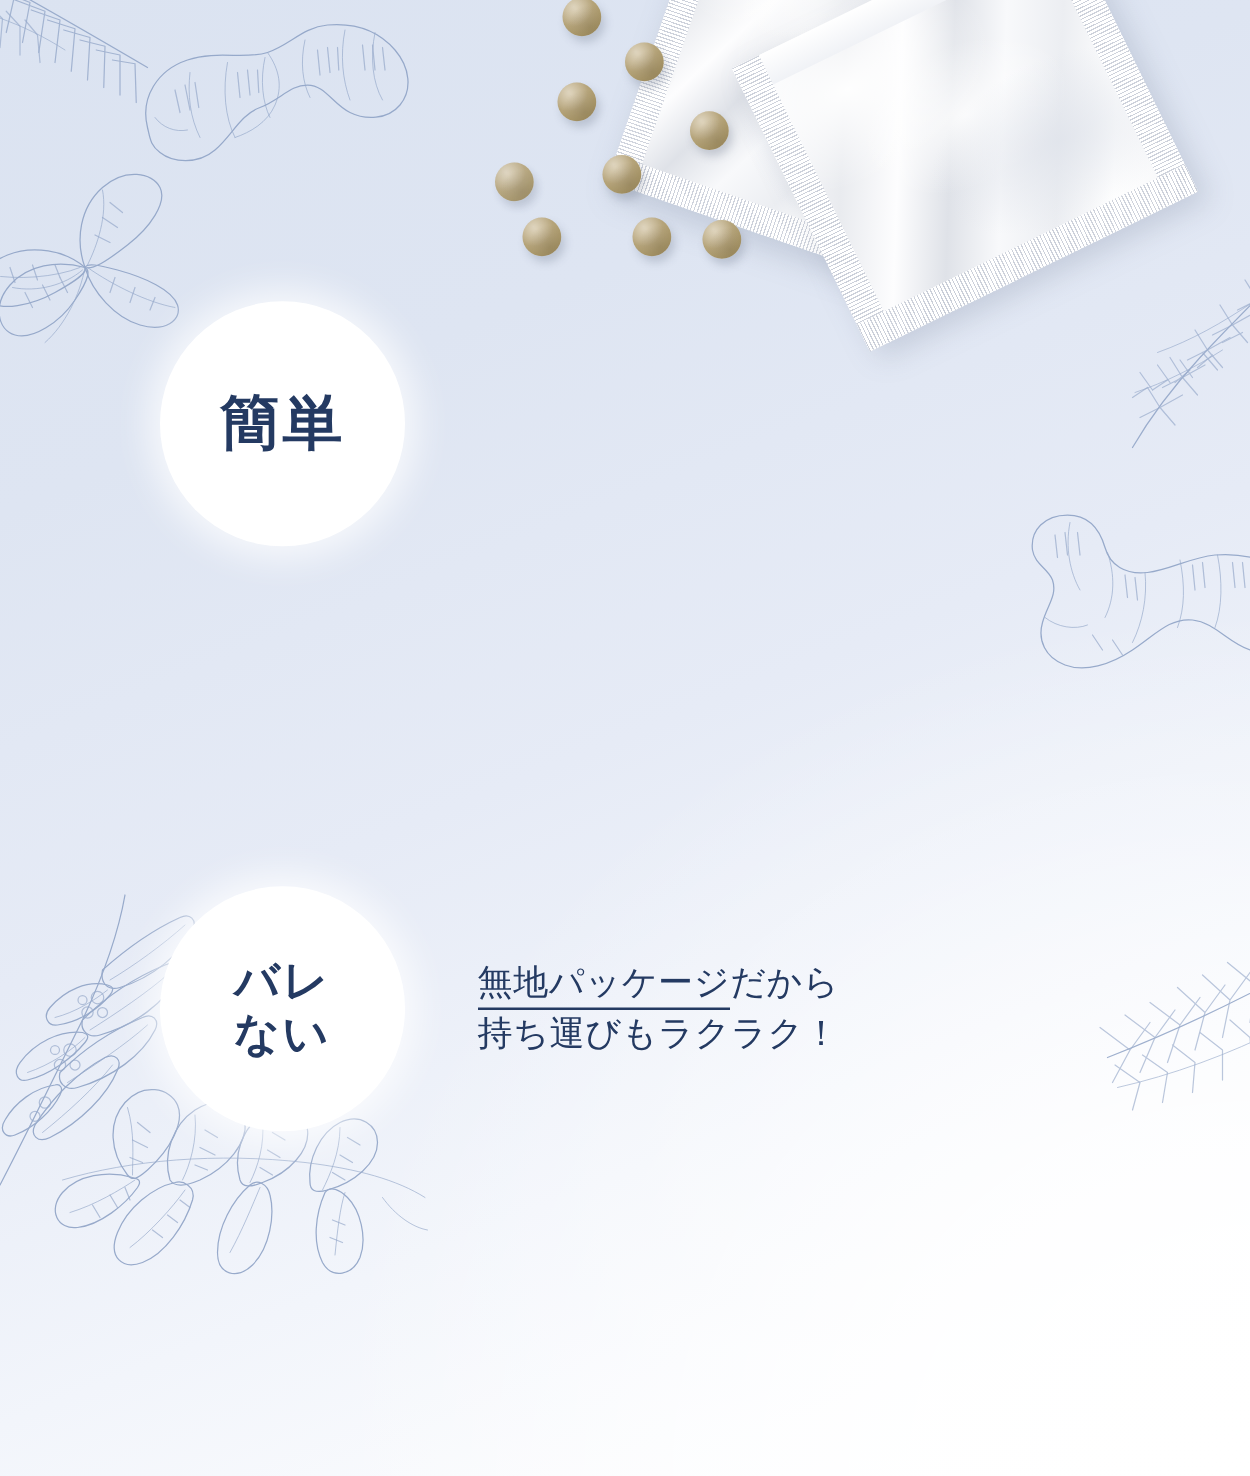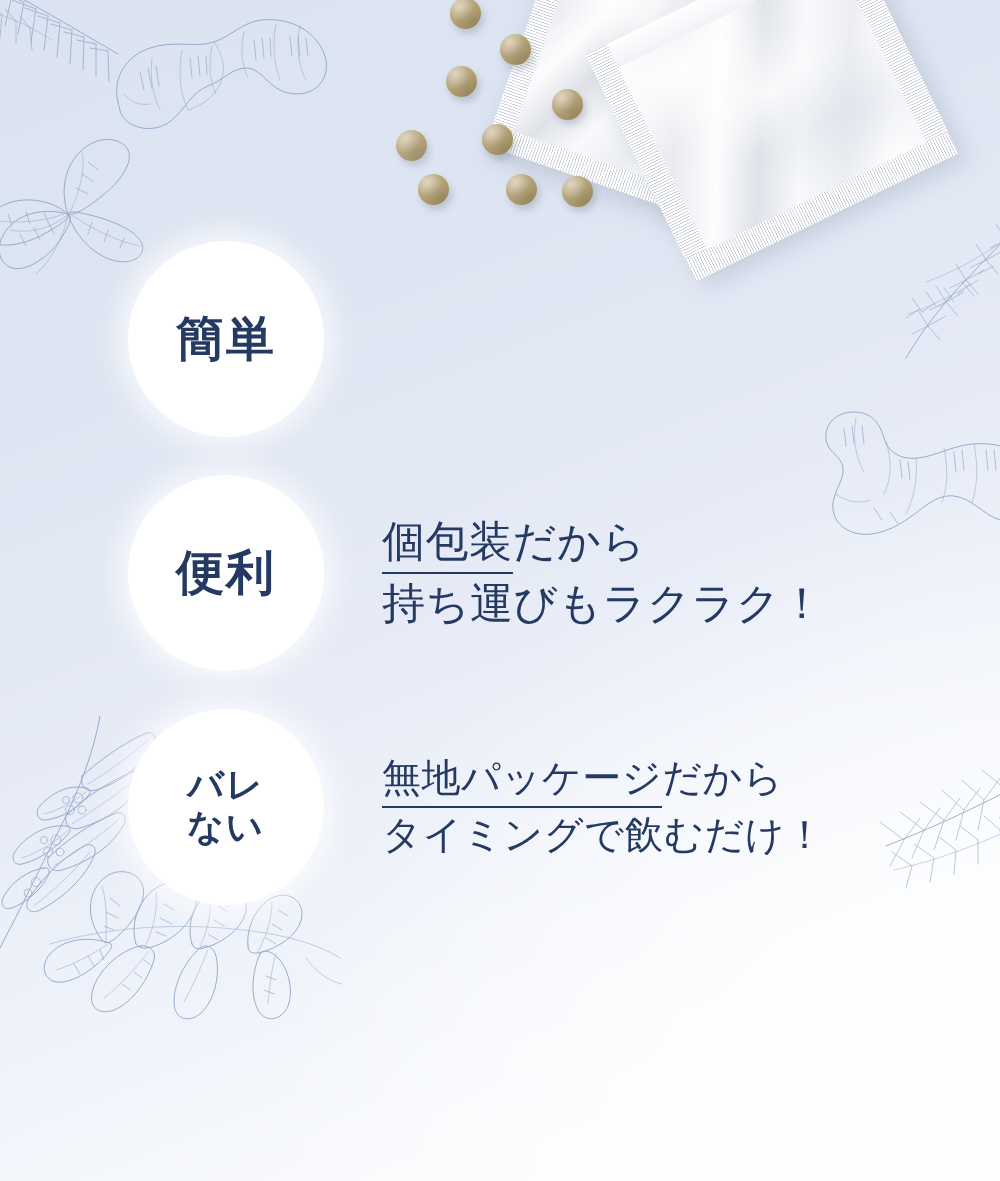--- a/index.html
+++ b/index.html
@@ -160,21 +160,21 @@
     letter-spacing: 0.5px;
   }
   .benefit-text .line { display: block; white-space: nowrap; }
   .benefit-text .emph {
     position: relative;
     display: inline-block;
     padding-bottom: 2px;
     box-shadow: inset 0 -3px 0 -1px #243a62;
   }
 
-  #row-2 .benefit-text { font-size: 39px; }
+  #row-2 .benefit-text { font-size: 28px; }
 </style>
 </head>
 <body>
 
 <div id="page">
 
   <div class="botanical" id="pine-tl">
     <svg viewBox="0 0 260 200">
       <path d="M20 8 C70 34 118 62 176 96"></path>
       <g class="thin">
@@ -415,35 +415,26 @@
   </div>
 
   <div id="rows">
 
     <div class="benefit-row" id="row-0">
       <div class="badge">
         <span class="badge-label">簡単</span>
       </div>
     </div>
 
-    <div class="benefit-row" id="row-1">
-      <div class="badge">
-        <span class="badge-label">便利</span>
-      </div>
-      <div class="benefit-text">
-        <span class="line"><span class="emph">個包装</span><span>だから</span></span>
-        <span class="line"><span>持ち運びもラクラク！</span></span>
-      </div>
-    </div>
 
     <div class="benefit-row" id="row-2">
       <div class="badge two-line">
         <span class="badge-label">バレ
 ない</span>
       </div>
       <div class="benefit-text">
         <span class="line"><span class="emph">無地パッケージ</span><span>だから</span></span>
-        <span class="line"><span>タイミングで飲むだけ！</span></span>
+        <span class="line"><span>持ち運びもラクラク！</span></span>
       </div>
     </div>
 
   </div>
 </div>
 
 </body></html>

